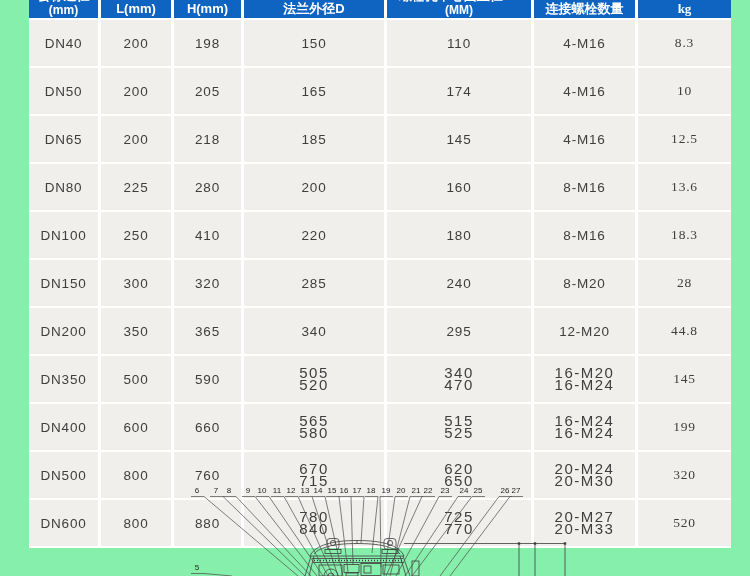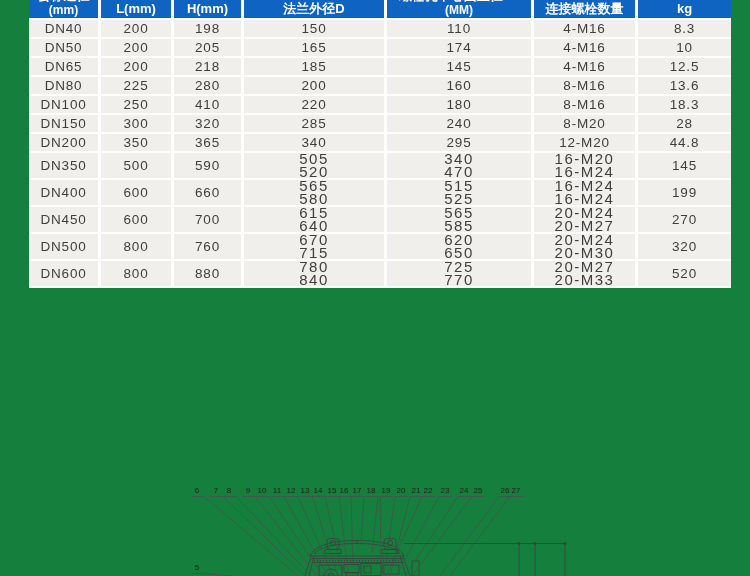--- a/index.html
+++ b/index.html
@@ -1,26 +1,26 @@
 <!DOCTYPE html>
 <html style="--header-bg: #0f64c2; --row-bg: #f0efec;"><head>
 <meta charset="utf-8">
 <style>
   html,body{margin:0;padding:0;background:#fff;}
-  #page{position:relative;width:750px;height:576px;background:#15803d;overflow:hidden;
+  #page{position:relative;width:750px;height:576px;background:#86efac;overflow:hidden;
         font-family:"Liberation Sans","DejaVu Sans",sans-serif;}
 
   
   table.spec{position:absolute;left:29px;top:0;width:702px;border-collapse:separate;
              border-spacing:0;table-layout:fixed;}
   table.spec th, table.spec td{box-sizing:border-box;padding:0;text-align:center;
              vertical-align:middle;border-right:3px solid #fff;border-bottom:2px solid #fff;}
-  table.spec th:last-child, table.spec td:last-child{border-right:0;}
+  table.spec th:last-child, table.spec td:last-child{border-right:0;font-family:Liberation Serif, serif;}
   thead tr{height:20px;}
-  tbody tr{height:19px;}
+  tbody tr{height:48px;}
   th{background:var(--header-bg,#0f64c2);color:#fff;font-weight:bold;font-size:13px;
      overflow:hidden;vertical-align:top;}
   .h-inner{line-height:15px;white-space:nowrap;}
   .h-inner .unit{font-size:12px;font-weight:bold;}
   .off-two{margin-top:-13px;}
   .off-one{margin-top:-2px;}
   td{background:var(--row-bg,#f0efec);color:#3e3e3e;font-size:13.5px;letter-spacing:0.8px;}
   td.multi{font-size:15px;line-height:12.5px;letter-spacing:1.5px;}
   td.multi div{line-height:12.5px;}
 
@@ -170,38 +170,20 @@
           </td>
           <td class="multi">
             <div>515</div>
             <div>525</div>
           </td>
           <td class="multi">
             <div>16-M24</div>
             <div>16-M24</div>
           </td>
           <td>199</td>
-        </tr>
-        <tr>
-          <td>DN450</td>
-          <td>600</td>
-          <td>700</td>
-          <td class="multi">
-            <div>615</div>
-            <div>640</div>
-          </td>
-          <td class="multi">
-            <div>565</div>
-            <div>585</div>
-          </td>
-          <td class="multi">
-            <div>20-M24</div>
-            <div>20-M27</div>
-          </td>
-          <td>270</td>
         </tr>
         <tr>
           <td>DN500</td>
           <td>800</td>
           <td>760</td>
           <td class="multi">
             <div>670</div>
             <div>715</div>
           </td>
           <td class="multi">

